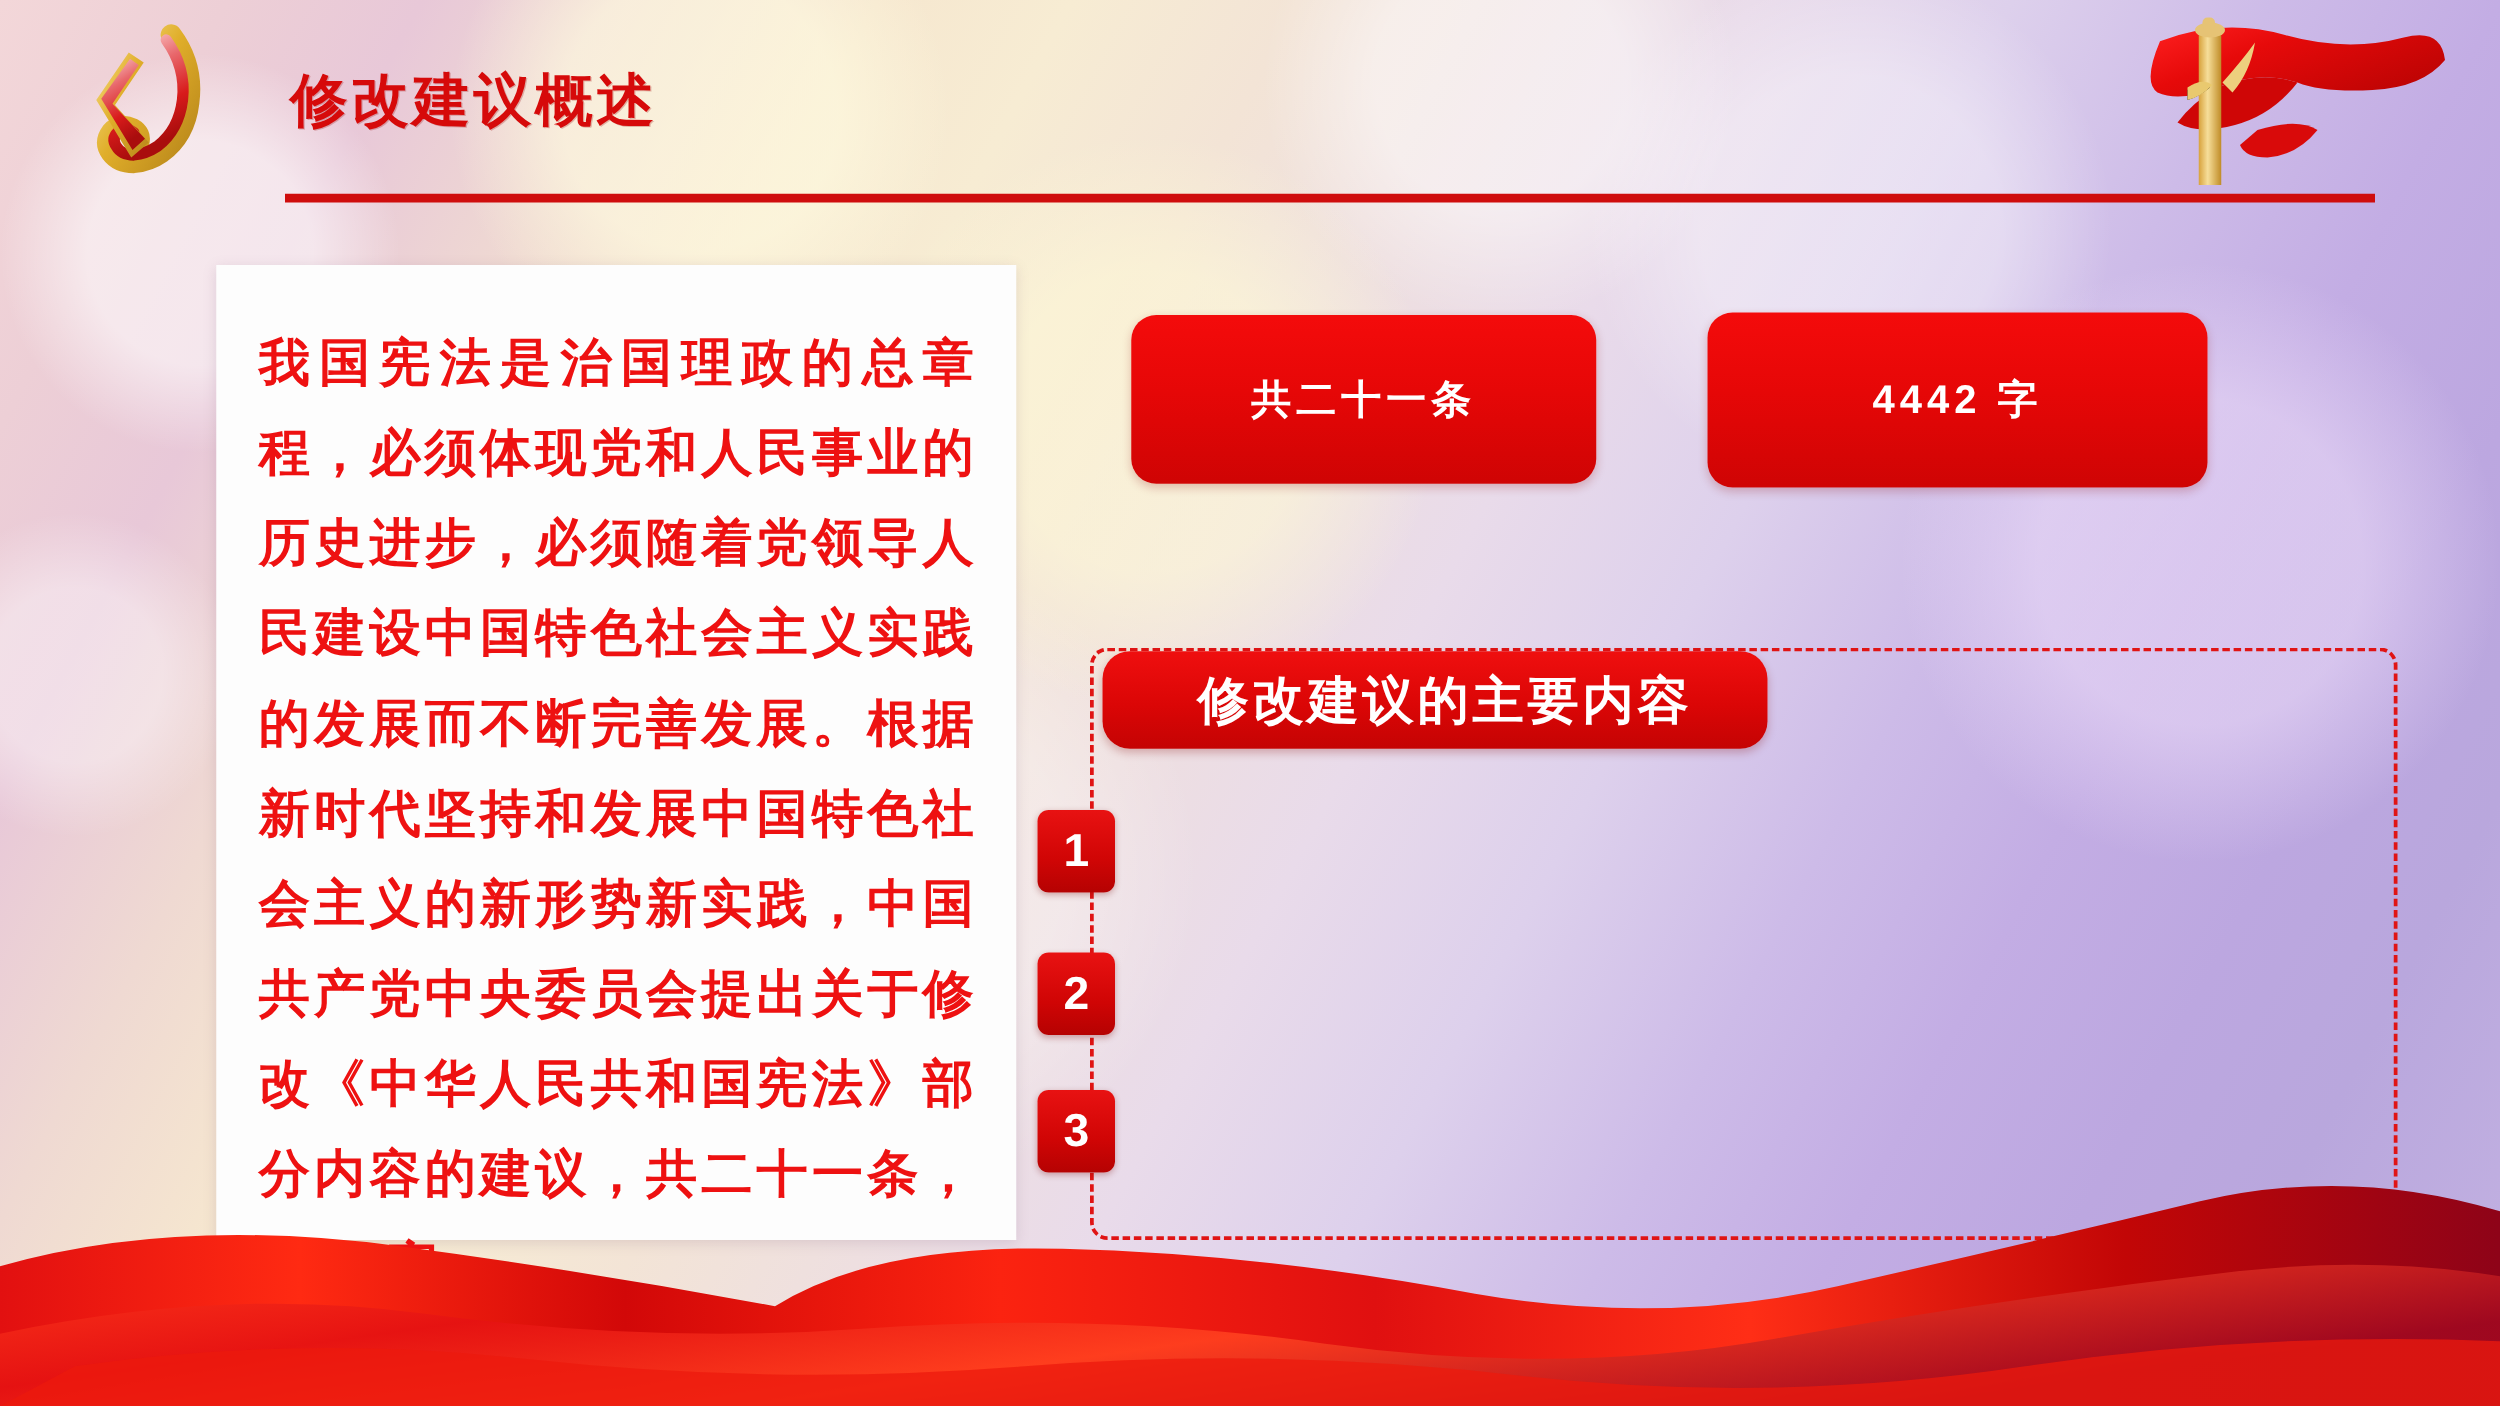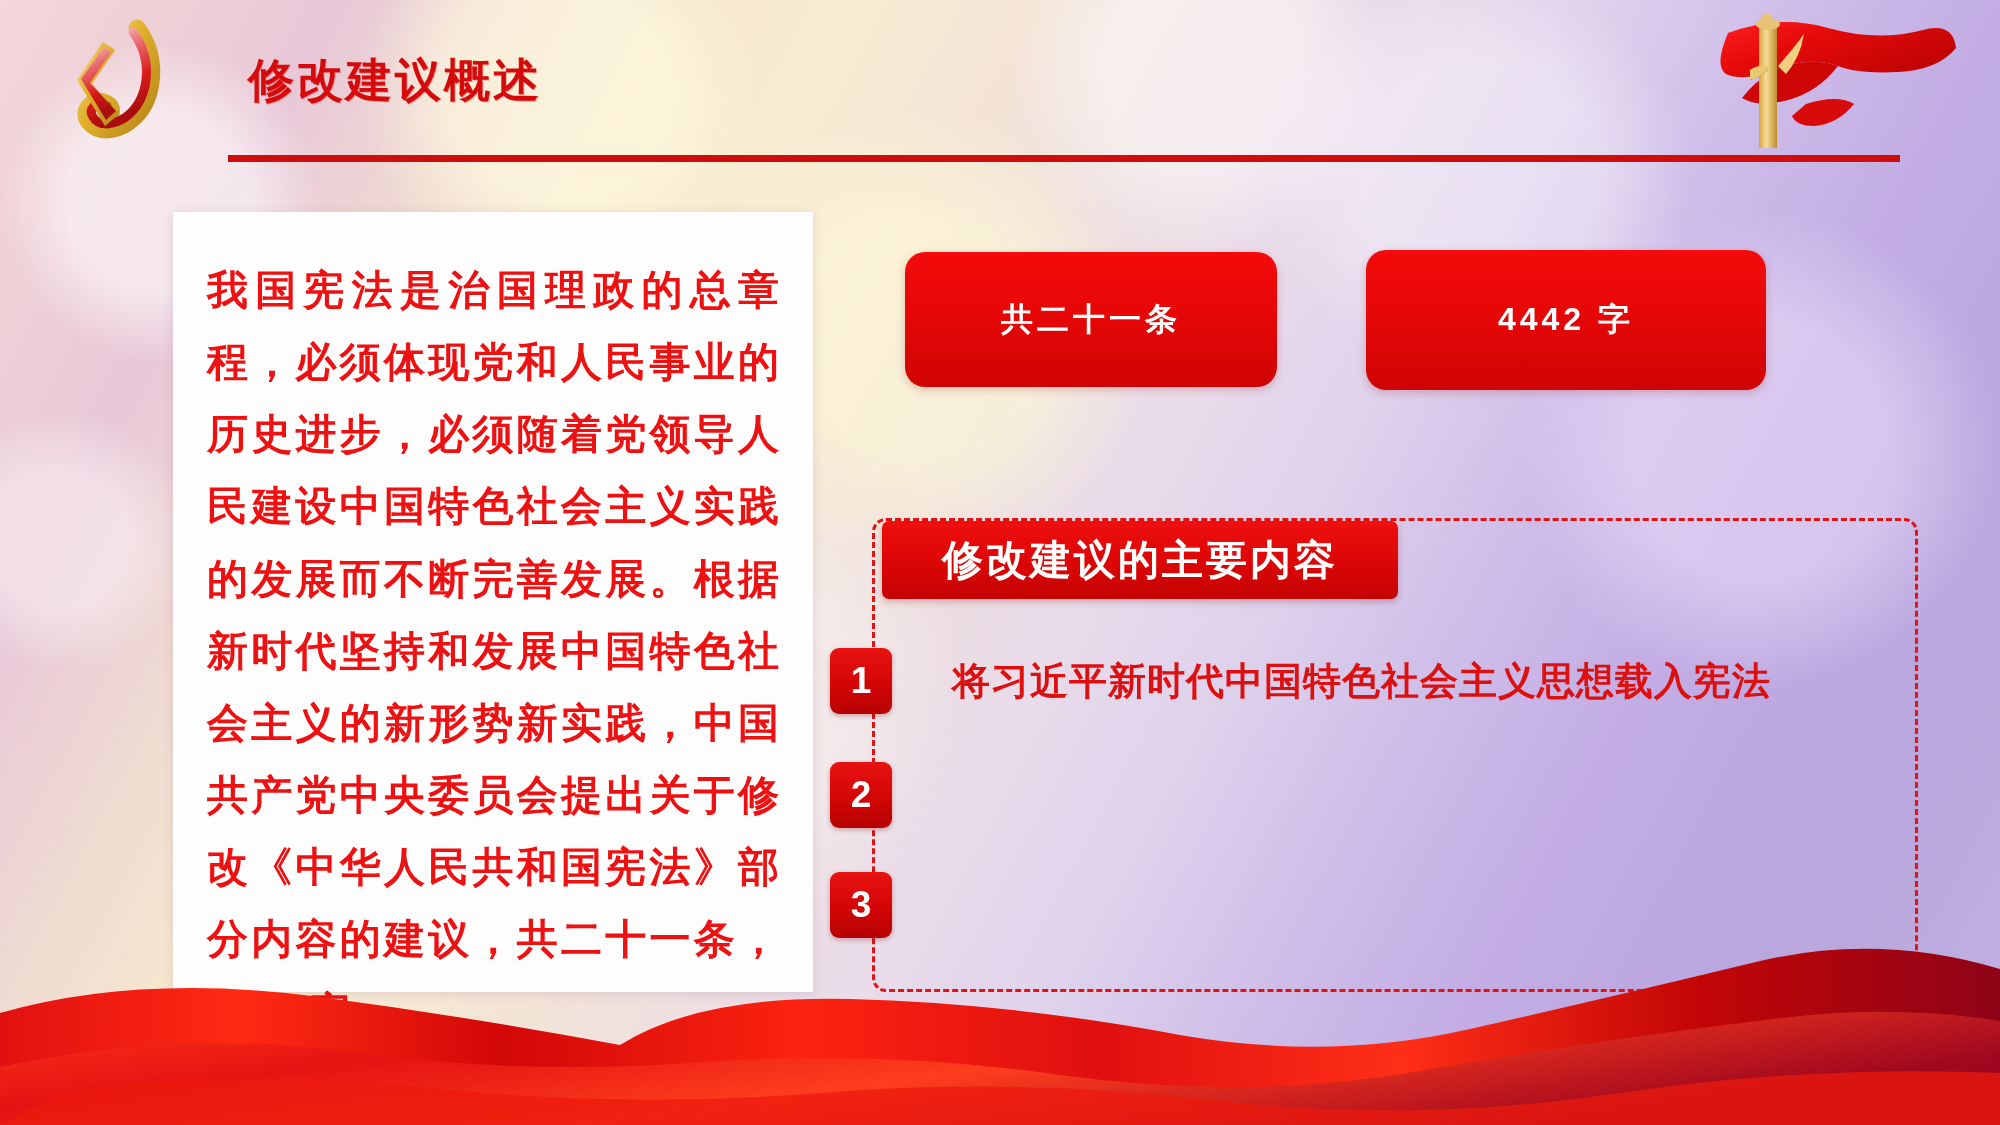--- a/index.html
+++ b/index.html
@@ -39,21 +39,20 @@
   }
 
   
   .header{position:absolute;left:0;top:0;width:100%;height:160px;}
   .emblem{position:absolute;left:55px;top:18px;width:130px;height:125px;}
   .title{
     position:absolute;left:232px;top:50px;
     font-size:46px;font-weight:bold;color:#d60a0a;
     letter-spacing:3px;white-space:nowrap;
     text-shadow:1px 1px 0 rgba(150,0,0,.25);
-    margin-left:16px;
   }
   .title-rule{
     position:absolute;left:228px;top:155px;width:1672px;height:7px;
     background:#cf0d0d;
   }
   .flag{position:absolute;right:42px;top:8px;width:270px;height:145px;}
 
   
   .text-panel{
     position:absolute;left:173px;top:212px;
@@ -91,26 +90,27 @@
   
   .dashed-box{
     position:absolute;left:872px;top:518px;
     width:1040px;height:468px;
     border:3px dashed #e01414;
     border-radius:14px;
   }
   .section-badge{
     position:absolute;left:882px;top:521px;
     width:516px;height:78px;
-    border-radius:7px;
+    border-radius:22px;
     background:linear-gradient(180deg,#ef0f0f 0%,#db0606 55%,#c40303 100%);
     color:#fff;
     font-size:41px;font-weight:bold;letter-spacing:3px;
     display:flex;align-items:center;justify-content:center;
     box-shadow:0 3px 7px rgba(130,0,0,.25);
+    padding-left:16px;
   }
 
   .item{position:absolute;display:flex;align-items:center;}
   #item-0{left:830px;top:648px;}
   #item-1{left:830px;top:762px;}
   #item-2{left:830px;top:872px;}
   .item-num{
     width:62px;height:66px;border-radius:9px;
     background:linear-gradient(180deg,#e81212 0%,#d00505 60%,#b50202 100%);
     color:#fff;font-size:37px;font-weight:bold;
@@ -195,21 +195,20 @@
 
   <div class="pill" id="pill-0">共二十一条</div>
   <div class="pill" id="pill-1">4442 字</div>
 
   <div class="dashed-box"></div>
 
   <div class="section-badge">修改建议的主要内容</div>
 
   <div class="item" id="item-0">
     <div class="item-num">1</div>
-    <div class="item-text">将习近平新时代中国特色社会主义思想载入宪法</div>
   </div>
 
   <div class="item" id="item-1">
     <div class="item-num">2</div>
   </div>
 
   <div class="item" id="item-2">
     <div class="item-num">3</div>
   </div>
 

